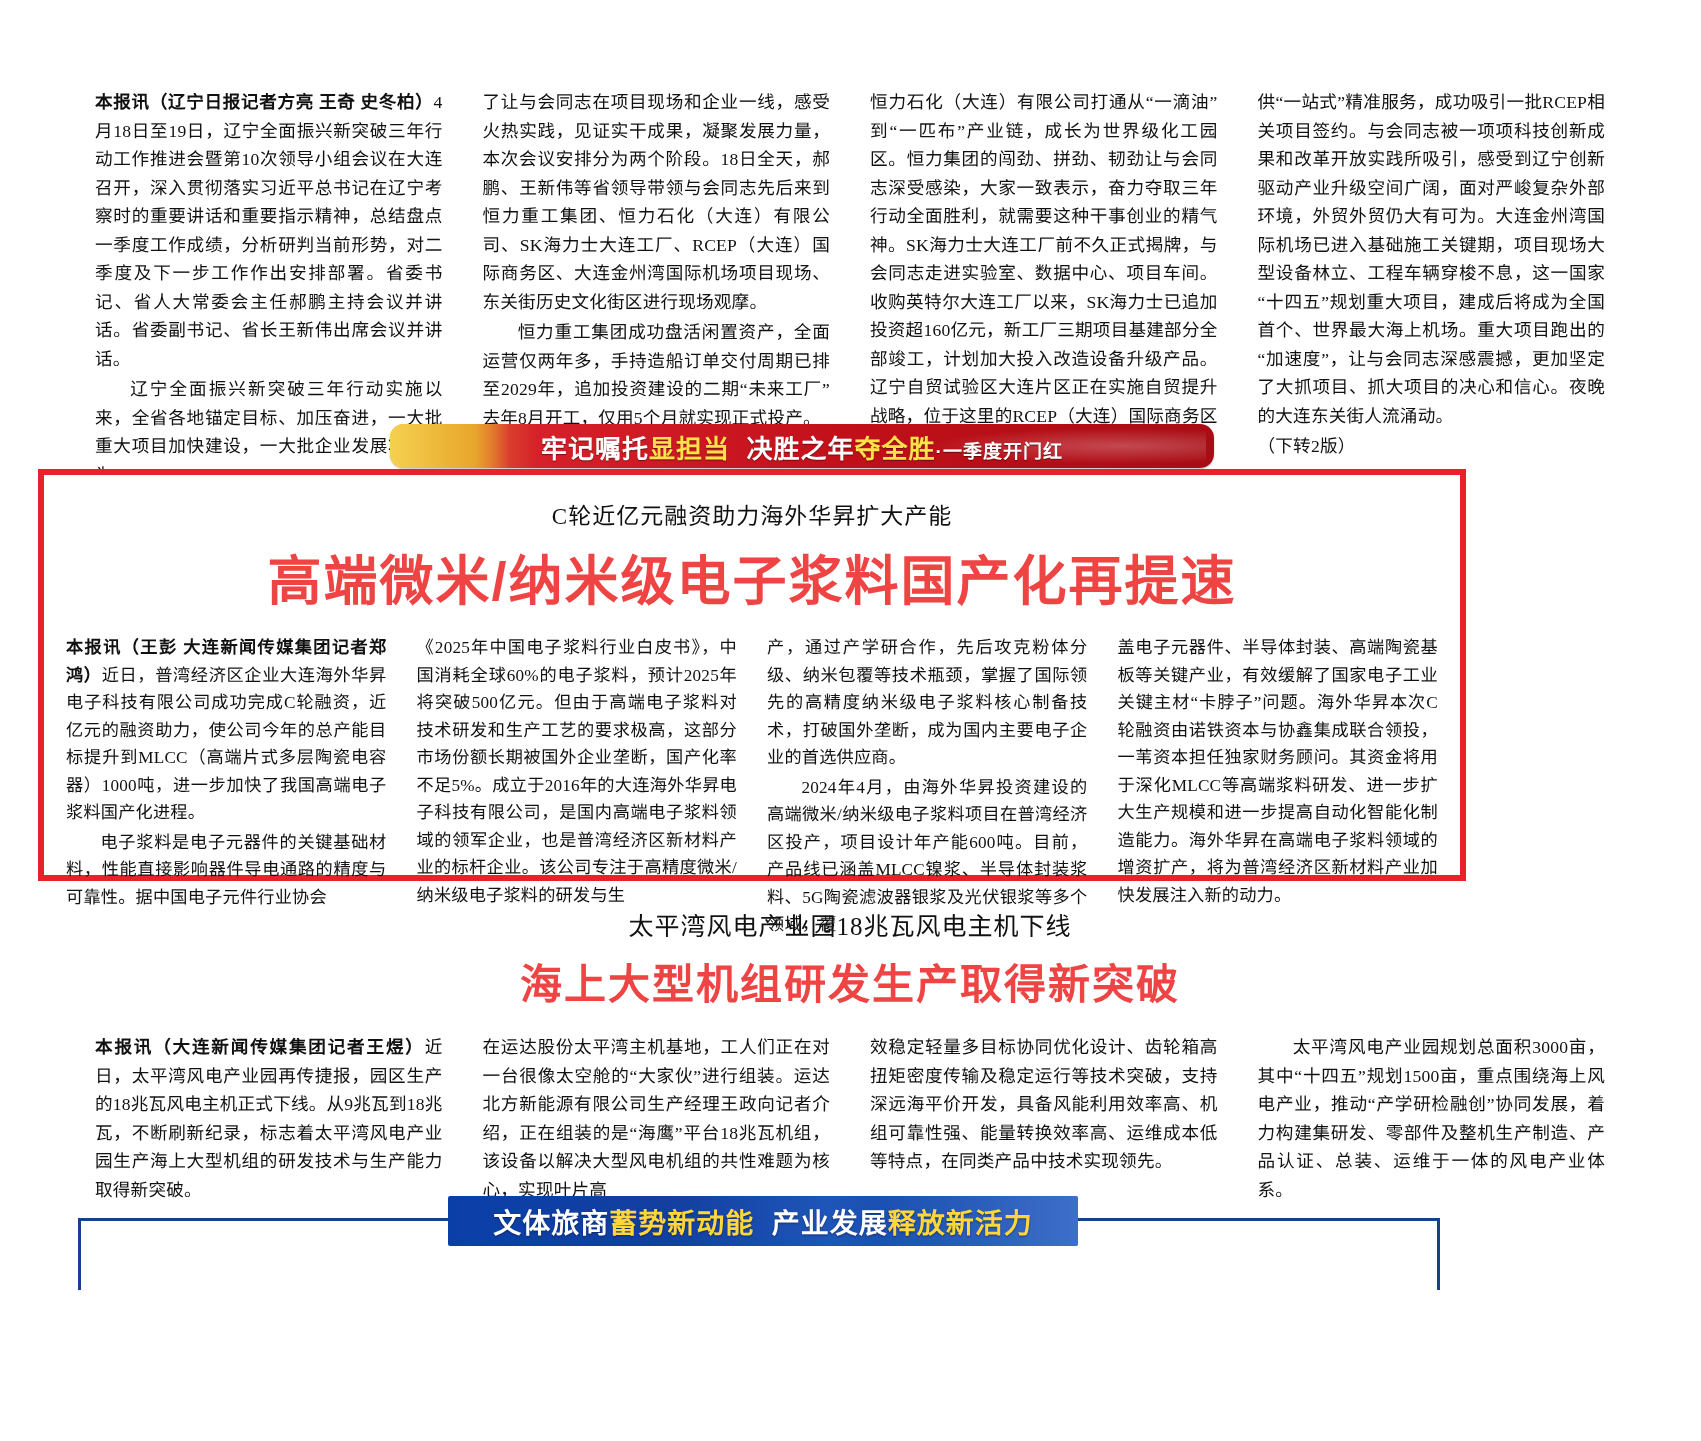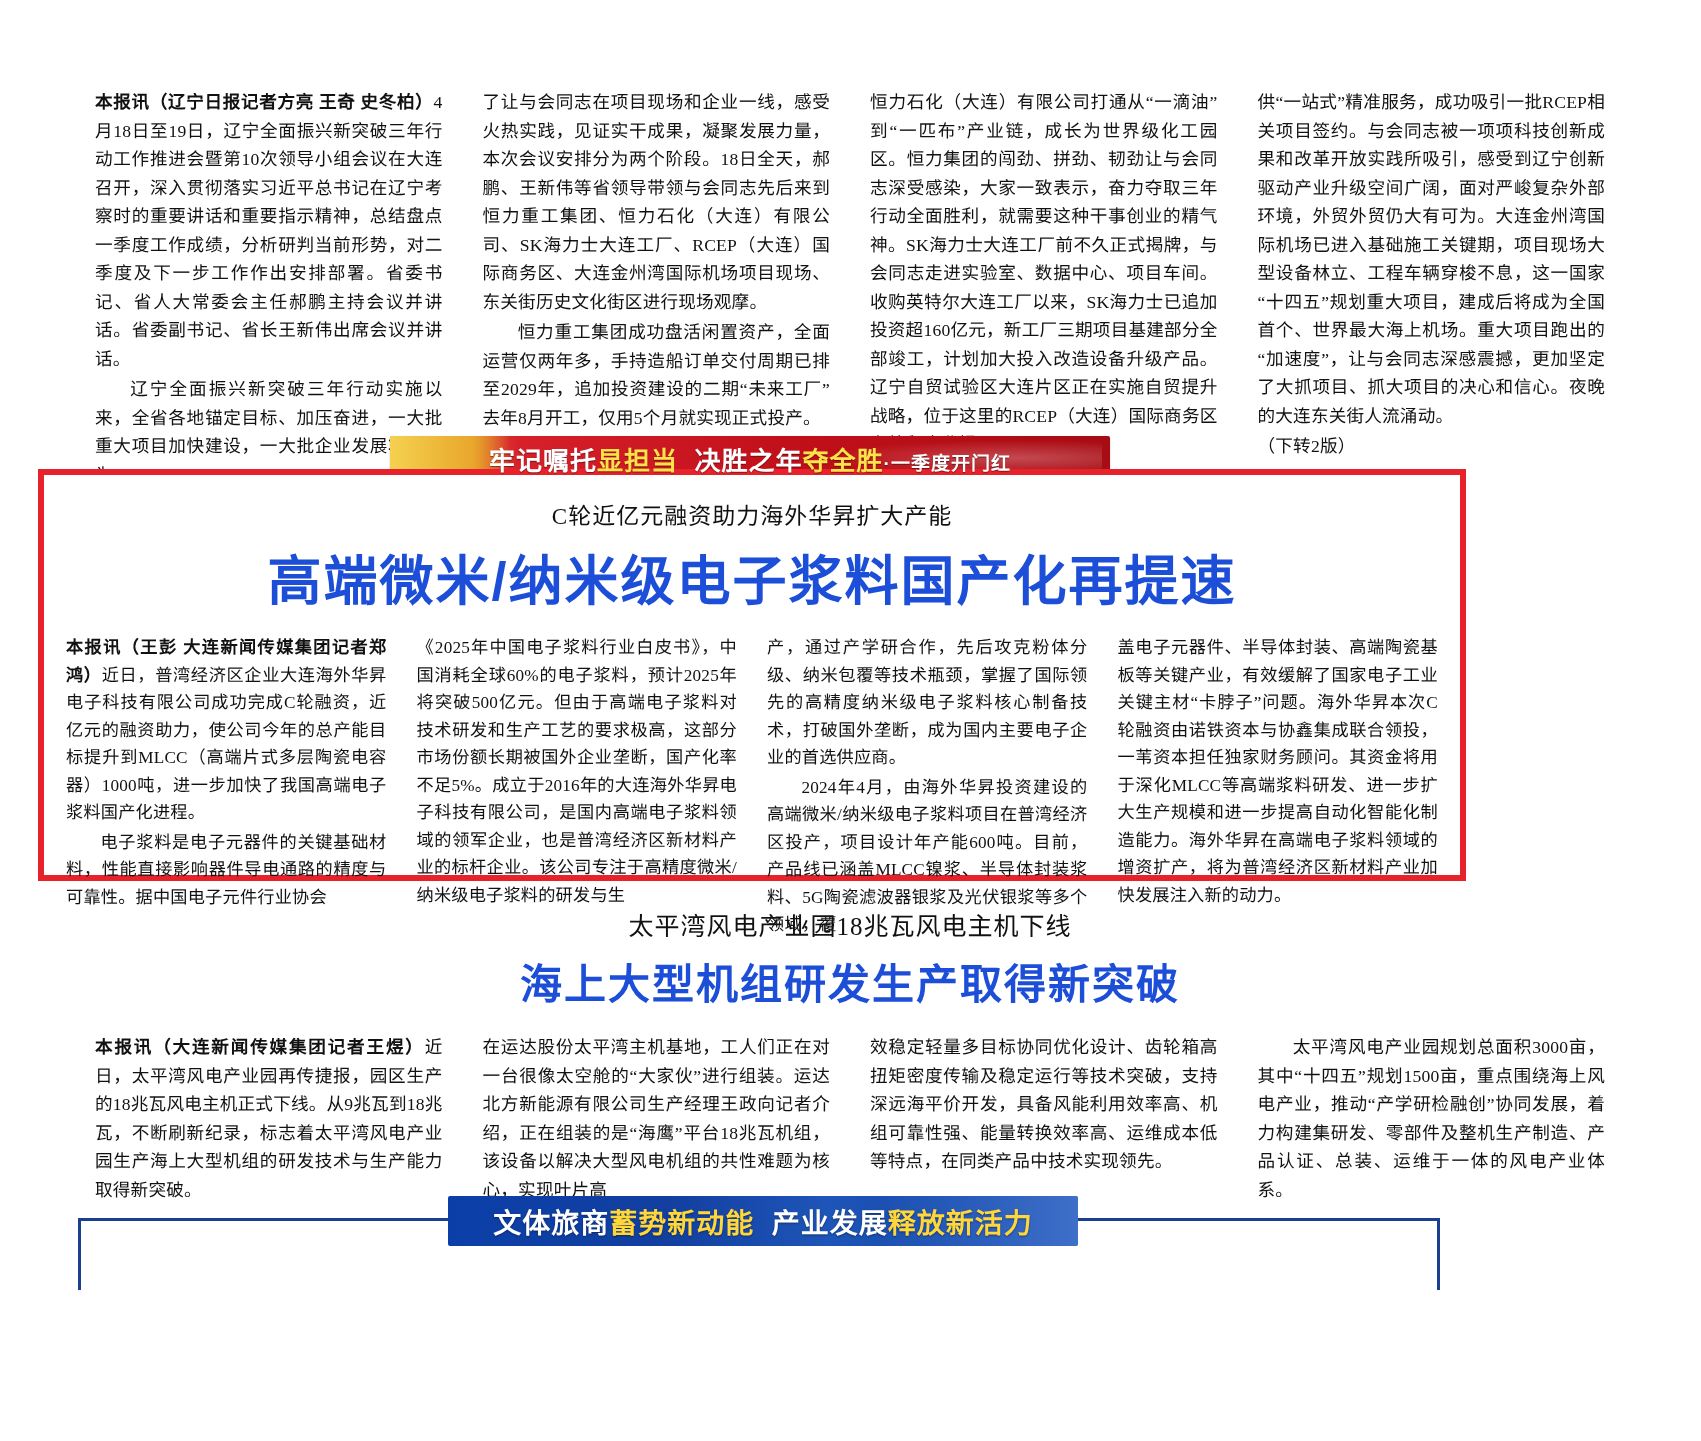--- a/index.html
+++ b/index.html
@@ -52,30 +52,29 @@
     left: 95px;
     top: 88px;
     width: 1510px;
   }
 
   
   .banner-red {
     position: absolute;
     left: 390px;
     top: 424px;
-    width: 720px;
+    width: 824px;
     height: 44px;
-    border-radius: 2px;
+    border-radius: 14px;
     overflow: hidden;
     background: linear-gradient(90deg, #e8b33a 0%, #d6202a 18%, #c2101a 55%, #a80c14 100%);
     display: flex;
     align-items: center;
     justify-content: center;
     box-shadow: 0 1px 2px rgba(0,0,0,0.25);
-    margin-top: 12px;
   }
   .banner-red:before {
     content: "";
     position: absolute;
     left: 0; top: 0; bottom: 0;
     width: 120px;
     background: linear-gradient(90deg, #f5d14f, #e8a62c 70%, rgba(214,32,42,0));
   }
   .banner-red:after {
     content: "";
@@ -124,21 +123,21 @@
     margin: 6px 0 2px 0;
     font-family: "Liberation Serif", serif;
   }
   .headline-main {
     text-align: center;
     font-family: "Liberation Sans", "DejaVu Sans", sans-serif;
     font-weight: bold;
     font-size: 54px;
     letter-spacing: 2px;
     margin: 6px 0 18px 0;
-    color: #1d4ed8;
+    color: #ef4444;
   }
   .boxed .cols { gap: 30px; }
   .boxed .col p { font-size: 17.2px; line-height: 1.6; }
 
   
   .article2 {
     position: absolute;
     left: 95px;
     top: 900px;
     width: 1510px;

